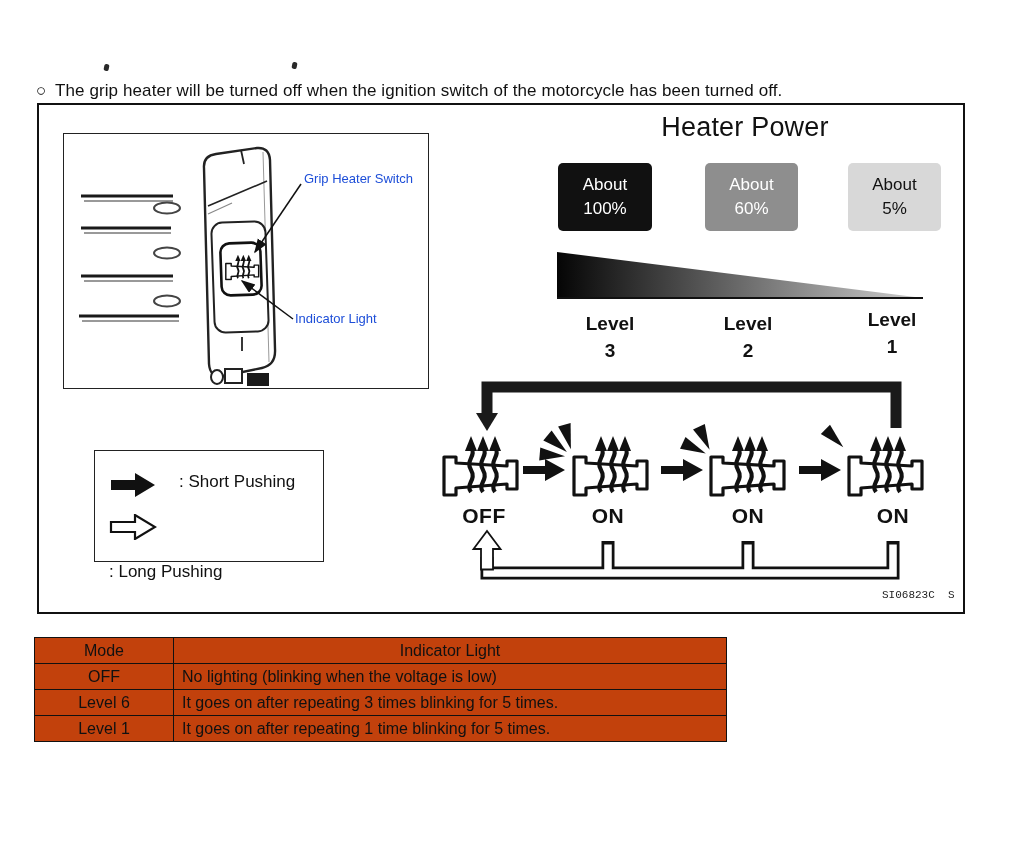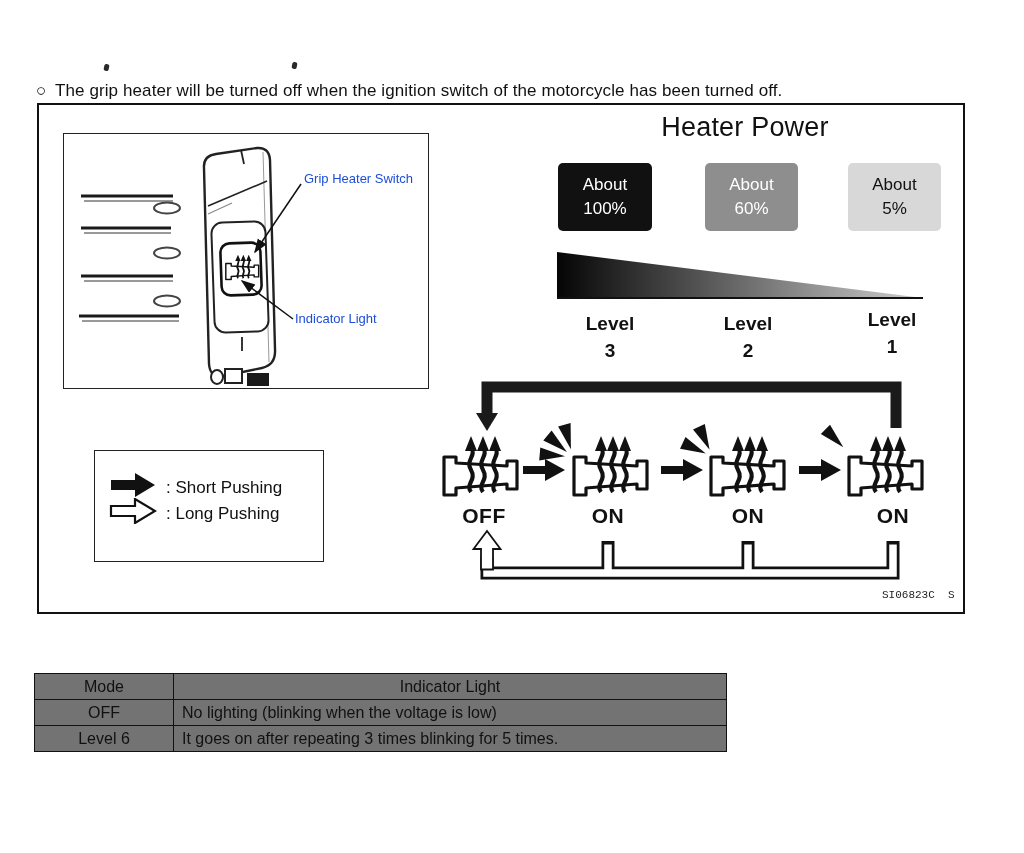--- a/index.html
+++ b/index.html
@@ -6,44 +6,44 @@
   #page{position:relative;width:1024px;height:853px;background:#ffffff;overflow:hidden;
         font-family:"Liberation Sans",sans-serif;color:#111;}
   .abs{position:absolute;}
   
   .note{font-size:17px;white-space:nowrap;letter-spacing:.1px;}
   .note .marker{display:inline-block;width:19px;}
   
   .outer-box{left:37px;top:103px;width:924px;height:507px;border:2px solid #111;background:#fff;}
   .illus-box{left:63px;top:133px;width:364px;height:254px;border:1.5px solid #222;background:#fff;}
   .legend-box{left:94px;top:450px;width:228px;height:110px;border:1.5px solid #222;background:#fff;}
-  .legend-row{display:flex;align-items:flex-end;gap:9px;margin:0 0 0 14px;}
+  .legend-row{display:flex;align-items:flex-start;gap:22px;margin:0 0 0 14px;}
   .legend-row.first{margin-top:21px;}
-  .legend-row.second{margin-top:0;}
+  .legend-row.second{margin-top:16px;flex-direction:column;}
   .legend-label{font-size:17px;}
   
   .hp-title{left:595px;top:112px;width:300px;text-align:center;font-size:27px;font-weight:normal;letter-spacing:.2px;}
   .power-box{width:94px;height:68px;border-radius:5px;display:flex;flex-direction:column;
              align-items:center;justify-content:center;font-size:17px;line-height:24px;}
   .p100{left:558px;top:163px;background:#111111;color:#fff;}
   .p60{left:705px;top:163px;width:93px;background:#8e8e8e;color:#fff;}
   .p20{left:848px;top:163px;width:93px;background:#d8d8d8;color:#111;}
   .level-label{top:310px;width:80px;text-align:center;font-weight:bold;font-size:19px;line-height:27px;}
   .lv3{left:570px;} .lv2{left:708px;} .lv1{left:852px;top:306px;}
   .state-label{top:504px;width:72px;text-align:center;font-weight:bold;font-size:21px;letter-spacing:.5px;}
   .st0{left:448px;} .st1{left:572px;} .st2{left:712px;} .st3{left:857px;}
   .fig-code{left:882px;top:589px;font-family:Liberation Mono, monospace;font-size:11px;white-space:pre;color:#222;}
   
   .callout{font-size:13px;color:#1d4ed8;white-space:nowrap;}
   .co-switch{left:240px;top:37px;}
   .co-ind{left:231px;top:177px;}
   
   .artifact{width:5px;height:7px;background:#2a2a2a;border-radius:2px;transform:rotate(12deg);}
   
-  .info-table{left:34px;top:637px;border-collapse:collapse;background:#737373;margin-top:36px;}
+  .info-table{left:34px;top:637px;border-collapse:collapse;background:#c2410c;}
   .info-table td,.info-table th{border:1.6px solid #111;font-size:16px;font-weight:normal;
       height:25px;padding:0 8px;white-space:nowrap;}
   .info-table .c-mode{width:122px;text-align:center;}
   .info-table .c-ind{width:536px;}
   .info-table thead .c-ind{text-align:center;}
   .info-table tbody .c-ind{text-align:left;}
 </style>
 </head>
 <body>
 
@@ -237,16 +237,20 @@
     </thead>
     <tbody>
       <tr>
         <td class="c-mode">OFF</td>
         <td class="c-ind">No lighting (blinking when the voltage is low)</td>
       </tr>
       <tr>
         <td class="c-mode">Level 6</td>
         <td class="c-ind">It goes on after repeating 3 times blinking for 5 times.</td>
       </tr>
+      <tr>
+        <td class="c-mode">Level 1</td>
+        <td class="c-ind">It goes on after repeating 1 time blinking for 5 times.</td>
+      </tr>
     </tbody>
   </table>
 
 </div>
 
 </body></html>

